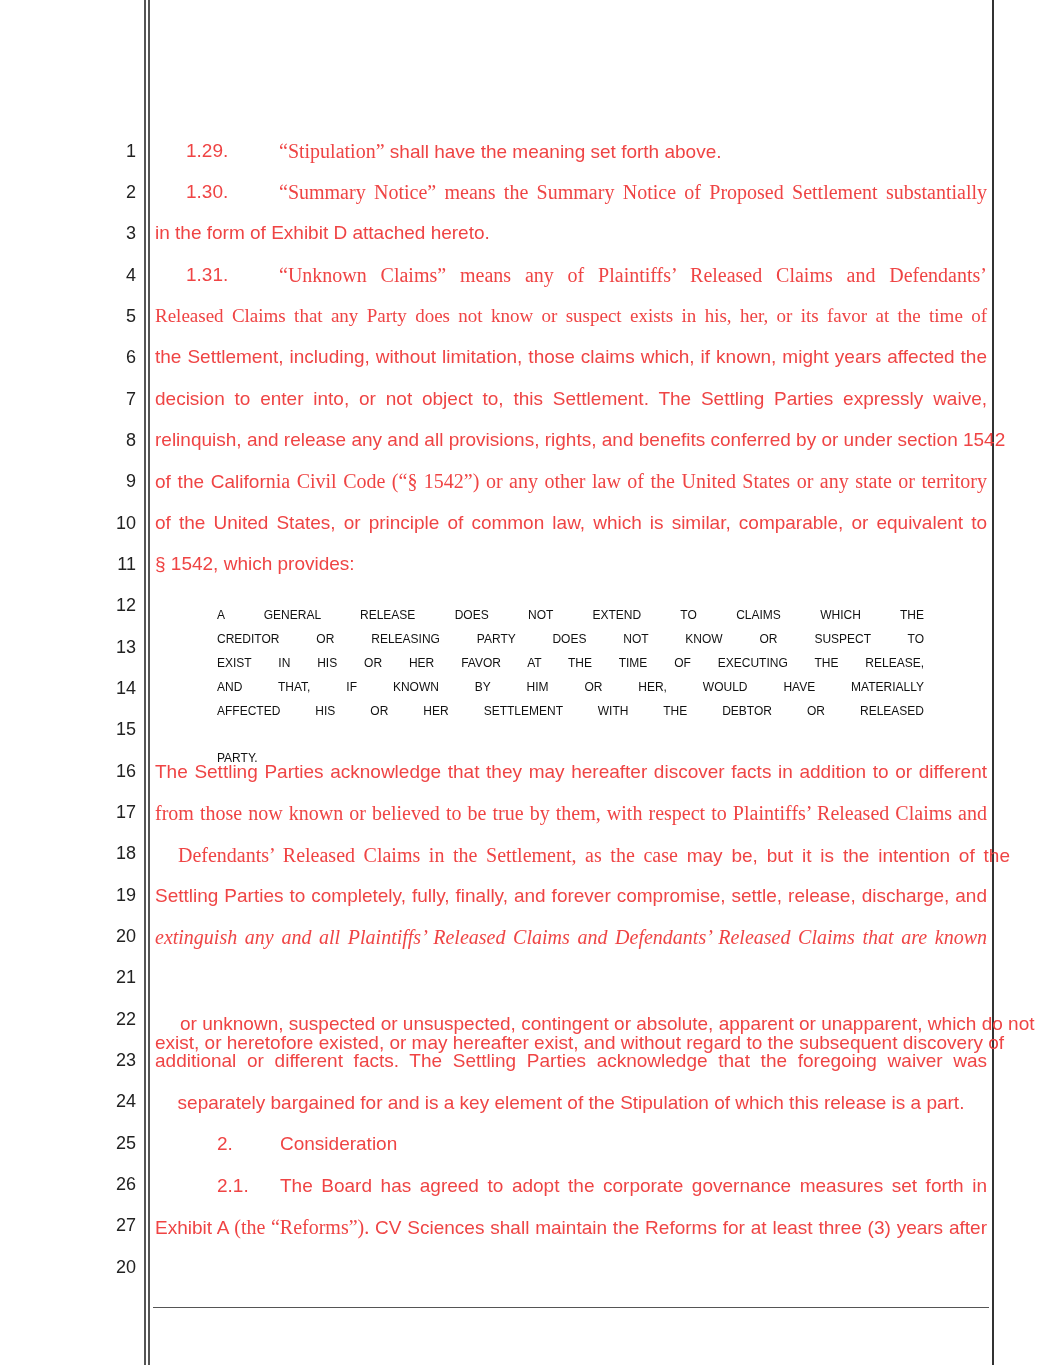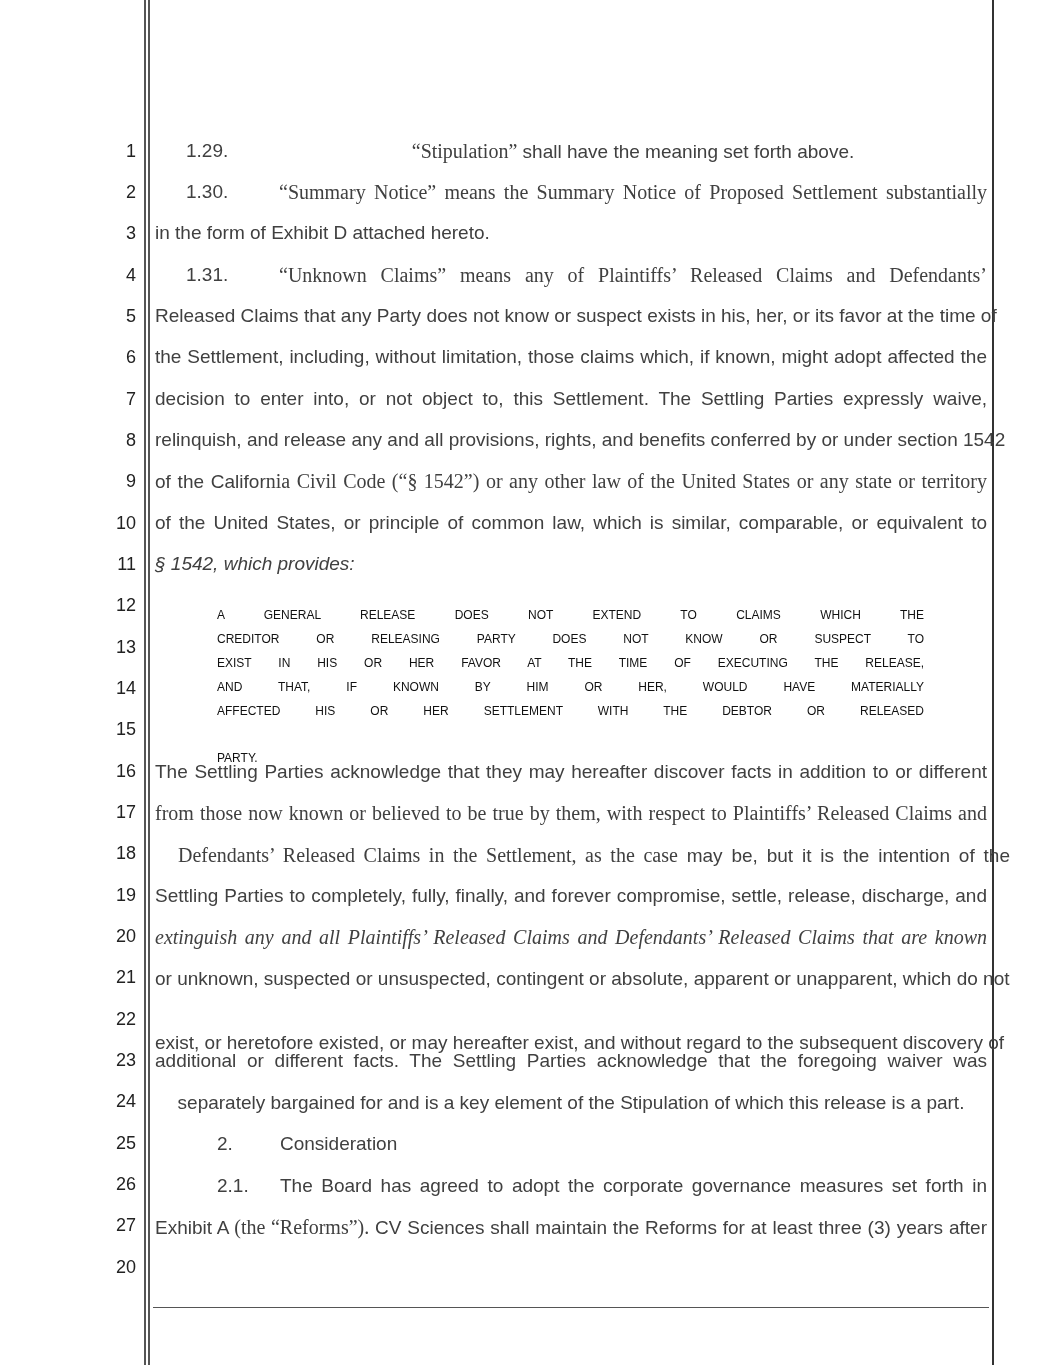--- a/index.html
+++ b/index.html
@@ -4,21 +4,21 @@
 <style>
   html, body { margin: 0; padding: 0; background: #ffffff; }
   body { width: 1055px; height: 1365px; position: relative; overflow: hidden; color: #111; }
   .vrule { position: absolute; top: 0; height: 1365px; width: 2px; background: #555; }
   .vrule.r { background: #333; }
   .hrule { position: absolute; left: 153px; width: 836px; top: 1307px; height: 1px; background: #555; }
   .ln { position: absolute; left: 100px; width: 36px; text-align: right;
         font-family: "Liberation Sans", sans-serif; font-size: 18px; line-height: 20px; color: #222; }
   .line { position: absolute; left: 155px; width: 832px; height: 24px;
           font-family: "Liberation Sans", sans-serif; font-size: 19px; line-height: 24px;
-          white-space: nowrap; color: #404040; }
+          white-space: nowrap; color: #ef4444; }
   .line.j { text-align: justify; text-align-last: justify; }
   .line .serif { font-family: "Liberation Serif", serif; font-size: 20px; }
   .num { position: absolute; }
   .q { position: absolute; left: 217px; width: 707px; height: 22px;
        font-family: "Liberation Sans", sans-serif; font-size: 12px; line-height: 22px;
        white-space: nowrap; color: #111; }
   .q.j { text-align: justify; text-align-last: justify; }
 </style>
 </head>
 <body>
@@ -54,57 +54,57 @@
   <div class="ln" style="top:1050px">23</div>
   <div class="ln" style="top:1091px">24</div>
   <div class="ln" style="top:1133px">25</div>
   <div class="ln" style="top:1174px">26</div>
   <div class="ln" style="top:1215px">27</div>
   <div class="ln" style="top:1257px">20</div>
 </div>
 
 <div>
   <span class="line num" style="left:186px; width:60px; top:139px;">1.29.</span>
-  <div class="line" style="left:279px; width:708px; top:139px;text-align:center;"><span class="serif">“Stipulation”</span><span> shall have the meaning set forth above.</span></div>
+  <div class="line" style="left:279px; width:708px; top:139px;"><span class="serif">“Stipulation”</span><span> shall have the meaning set forth above.</span></div>
 </div>
 
 <div>
   <span class="line num" style="left:186px; width:60px; top:180px;">1.30.</span>
   <div class="line j" style="left:279px; width:708px; top:180px;"><span class="serif">“Summary Notice” means the Summary Notice of Proposed Settlement substantially</span></div>
   <div class="line" style="top:221px;">in the form of Exhibit D attached hereto.</div>
 </div>
 
 <div>
   <span class="line num" style="left:186px; width:60px; top:263px;">1.31.</span>
   <div class="line j" style="left:279px; width:708px; top:263px;"><span class="serif">“Unknown Claims” means any of Plaintiffs’ Released Claims and Defendants’</span></div>
-  <div class="line j" style="top:304px;">Released Claims that any Party does not know or suspect exists in his, her, or its favor at the time of</div>
-  <div class="line j" style="top:345px;">the Settlement, including, without limitation, those claims which, if known, might adopt affected the</div>
+  <div class="line j" style="top:304px;font-family:Liberation Serif, serif;">Released Claims that any Party does not know or suspect exists in his, her, or its favor at the time of</div>
+  <div class="line j" style="top:345px;">the Settlement, including, without limitation, those claims which, if known, might years affected the</div>
   <div class="line j" style="top:387px;">decision to enter into, or not object to, this Settlement. The Settling Parties expressly waive,</div>
   <div class="line j" style="top:428px;">relinquish, and release any and all provisions, rights, and benefits conferred by or under section 1542</div>
   <div class="line j" style="top:469px;"><span>of the Califor</span><span class="serif">nia Civil Code (“§ 1542”) or any other law of the United States or any state or territory</span></div>
   <div class="line j" style="top:511px;">of the United States, or principle of common law, which is similar, comparable, or equivalent to</div>
-  <div class="line" style="top:552px;font-style:italic;">§ 1542, which provides:</div>
+  <div class="line" style="top:552px;">§ 1542, which provides:</div>
 </div>
 
 <div>
   <div class="q j" style="top:604px;">A GENERAL RELEASE DOES NOT EXTEND TO CLAIMS WHICH THE</div>
   <div class="q j" style="top:628px;">CREDITOR OR RELEASING PARTY DOES NOT KNOW OR SUSPECT TO</div>
   <div class="q j" style="top:652px;">EXIST IN HIS OR HER FAVOR AT THE TIME OF EXECUTING THE RELEASE,</div>
   <div class="q j" style="top:676px;">AND THAT, IF KNOWN BY HIM OR HER, WOULD HAVE MATERIALLY</div>
   <div class="q j" style="top:700px;">AFFECTED HIS OR HER SETTLEMENT WITH THE DEBTOR OR RELEASED</div>
   <div class="q" style="top:728px;margin-top:19px;">PARTY.</div>
 </div>
 
 <div>
   <div class="line j" style="top:760px;">The Settling Parties acknowledge that they may hereafter discover facts in addition to or different</div>
   <div class="line j" style="top:801px;"><span class="serif">from those now known or believed to be true by them, with respect to Plaintiffs’ Released Claims and</span></div>
   <div class="line j" style="top:843px;margin-left:23px;"><span class="serif">Defendants’ Released Claims in the Settlement, as the case</span><span> may be, but it is the intention of the</span></div>
   <div class="line j" style="top:884px;">Settling Parties to completely, fully, finally, and forever compromise, settle, release, discharge, and</div>
   <div class="line j" style="top:925px;font-style:italic;"><span class="serif">extinguish any and all Plaintiffs’ Released Claims and Defendants’ Released Claims that are known</span></div>
-  <div class="line j" style="top:967px;">or unknown, suspected or unsuspected, contingent or absolute, apparent or unapparent, which do not</div>
+  <div class="line j" style="top:1012px;margin-left:25px;">or unknown, suspected or unsuspected, contingent or absolute, apparent or unapparent, which do not</div>
   <div class="line j" style="top:1008px;margin-top:23px;">exist, or heretofore existed, or may hereafter exist, and without regard to the subsequent discovery of</div>
   <div class="line j" style="top:1049px;">additional or different facts. The Settling Parties acknowledge that the foregoing waiver was</div>
   <div class="line" style="top:1091px;text-align:center;">separately bargained for and is a key element of the Stipulation of which this release is a part.</div>
 </div>
 
 <div>
   <span class="line num" style="left:217px; width:40px; top:1132px;">2.</span>
   <span class="line" style="left:280px; width:300px; top:1132px;">Consideration</span>
 </div>
 

